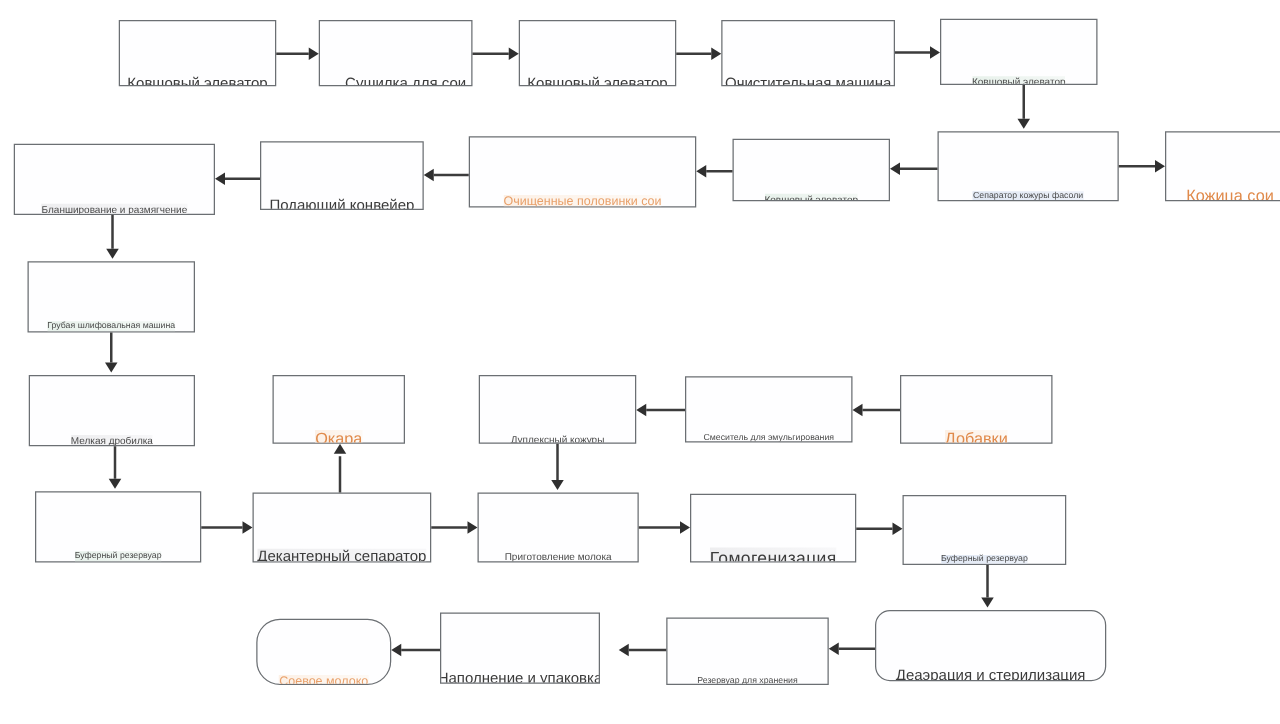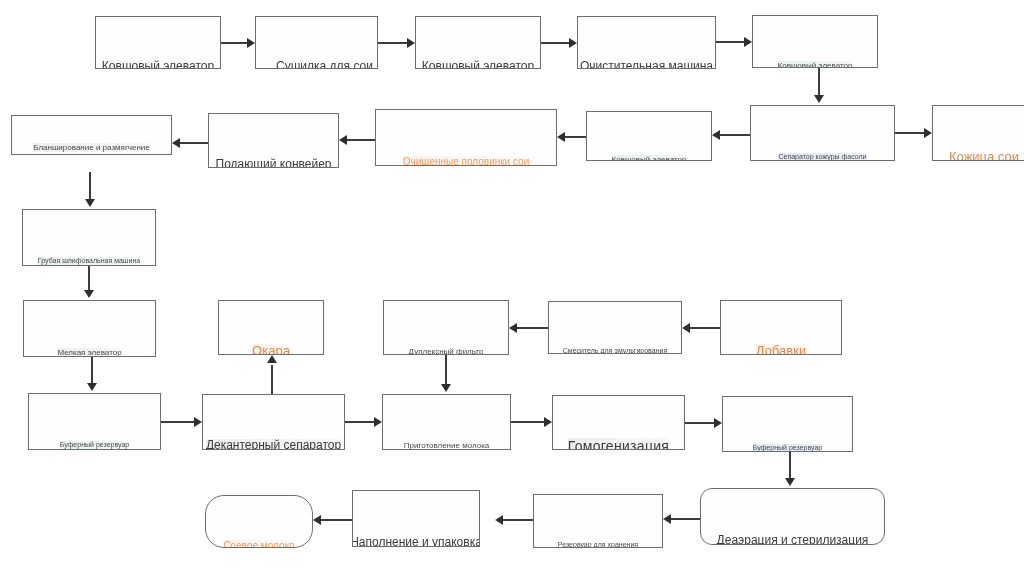--- a/index.html
+++ b/index.html
@@ -108,34 +108,34 @@
       </div>
       <div class="node" style="left: 586px; top: 111px; width: 126px; height: 50px;">
         <span class="label t-small hl-green">Ковшовый элеватор</span>
       </div>
       <div class="node" style="left: 375px; top: 109px; width: 182px; height: 57px; text-align: right;">
         <span class="label t-orange-sm hl-peach">Очищенные половинки сои</span>
       </div>
       <div class="node" style="left: 208px; top: 113px; width: 131px; height: 55px;">
         <span class="label t-normal hl-none">Подающий конвейер</span>
       </div>
-      <div class="node" style="left: 11px; top: 115px; width: 161px; height: 40px; align-items: flex-end;">
+      <div class="node" style="left: 11px; top: 115px; width: 161px; height: 57px;">
         <span class="label t-small hl-grey">Бланширование и размягчение</span>
       </div>
       <div class="node" style="left: 22px; top: 209px; width: 134px; height: 57px;">
         <span class="label t-tiny hl-green">Грубая шлифовальная машина</span>
       </div>
       <div class="node" style="left: 23px; top: 300px; width: 133px; height: 57px;">
-        <span class="label t-small hl-grey">Мелкая элеватор</span>
+        <span class="label t-small hl-grey">Мелкая дробилка</span>
       </div>
       <div class="node" style="left: 218px; top: 300px; width: 106px; height: 55px;">
         <span class="label t-orange hl-peach">Окара</span>
       </div>
       <div class="node" style="left: 383px; top: 300px; width: 126px; height: 55px;">
-        <span class="label t-small hl-none">Дуплексный фильтр</span>
+        <span class="label t-small hl-none">Дуплексный кожуры</span>
       </div>
       <div class="node" style="left: 548px; top: 301px; width: 134px; height: 53px;">
         <span class="label t-tiny hl-none">Смеситель для эмульгирования</span>
       </div>
       <div class="node" style="left: 720px; top: 300px; width: 122px; height: 55px;">
         <span class="label t-orange hl-peach">Добавки</span>
       </div>
       <div class="node" style="left: 28px; top: 393px; width: 133px; height: 57px;">
         <span class="label t-tiny hl-green">Буферный резервуар</span>
       </div>

